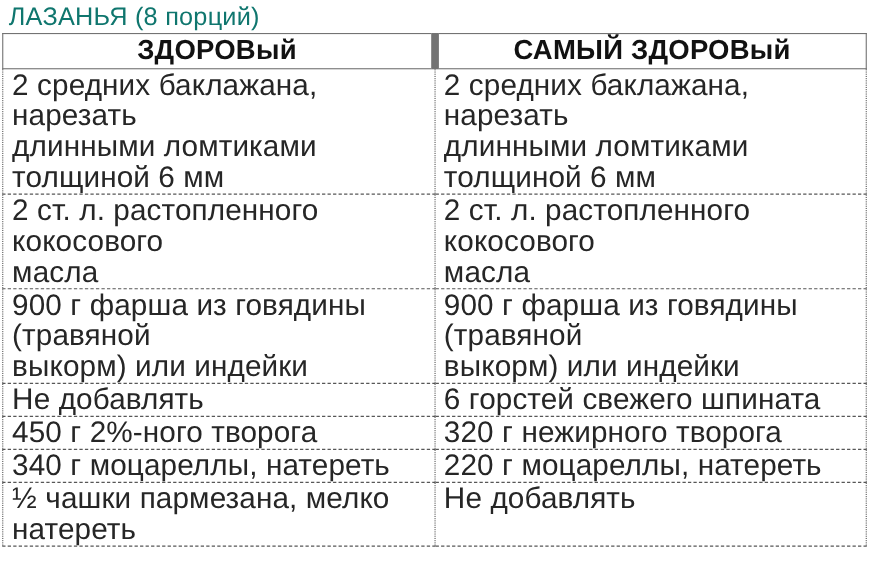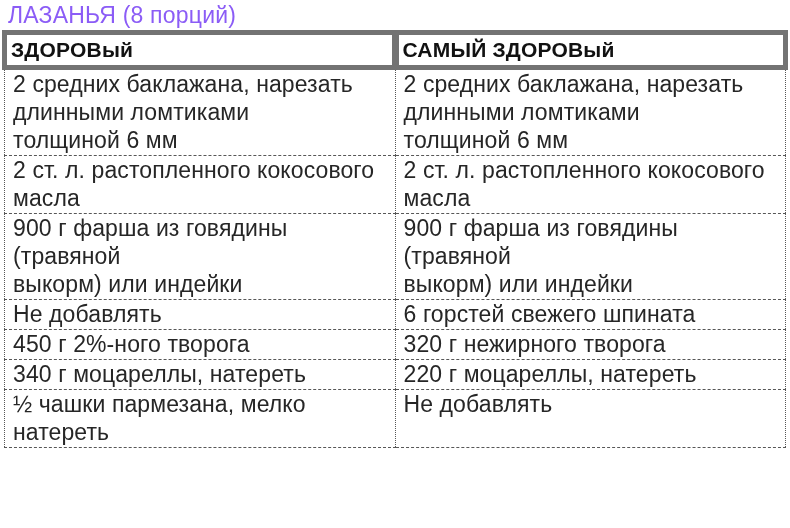--- a/index.html
+++ b/index.html
@@ -14,48 +14,48 @@
     font-family: "Liberation Sans", sans-serif;
     color: #262626;
   }
   .page-title {
     font-size: 23px;
     font-weight: 400;
     line-height: 27px;
     padding: 2px 0 0 8px;
     height: 28px;
     letter-spacing: 0.2px;
-    color: #8b5cf6;
+    color: #0f766e;
   }
   table.recipe {
     border-collapse: collapse;
     table-layout: fixed;
     width: 786px;
     margin-left: 2px;
   }
   table.recipe th {
     width: 50%;
-    border: 5px solid #737373;
-    font-size: 21px;
+    border: 1px solid #737373;
+    font-size: 25px;
     font-weight: bold;
-    text-align: left;
+    text-align: center;
     vertical-align: middle;
     height: 28px;
     padding: 1px 4px;
     color: #111111;
     letter-spacing: 0.2px;
   }
   table.recipe th + th {
     border-left-width: 7px;
   }
   table.recipe td {
     border: 1px dotted #575757;
     border-top-style: dashed;
     border-bottom-style: dashed;
-    font-size: 23px;
+    font-size: 27px;
     line-height: 28px;
     padding: 0 6px 1px 8px;
     vertical-align: top;
     white-space: pre-line;
     letter-spacing: 0.1px;
   }
 </style>
 </head>
 <body>
 

